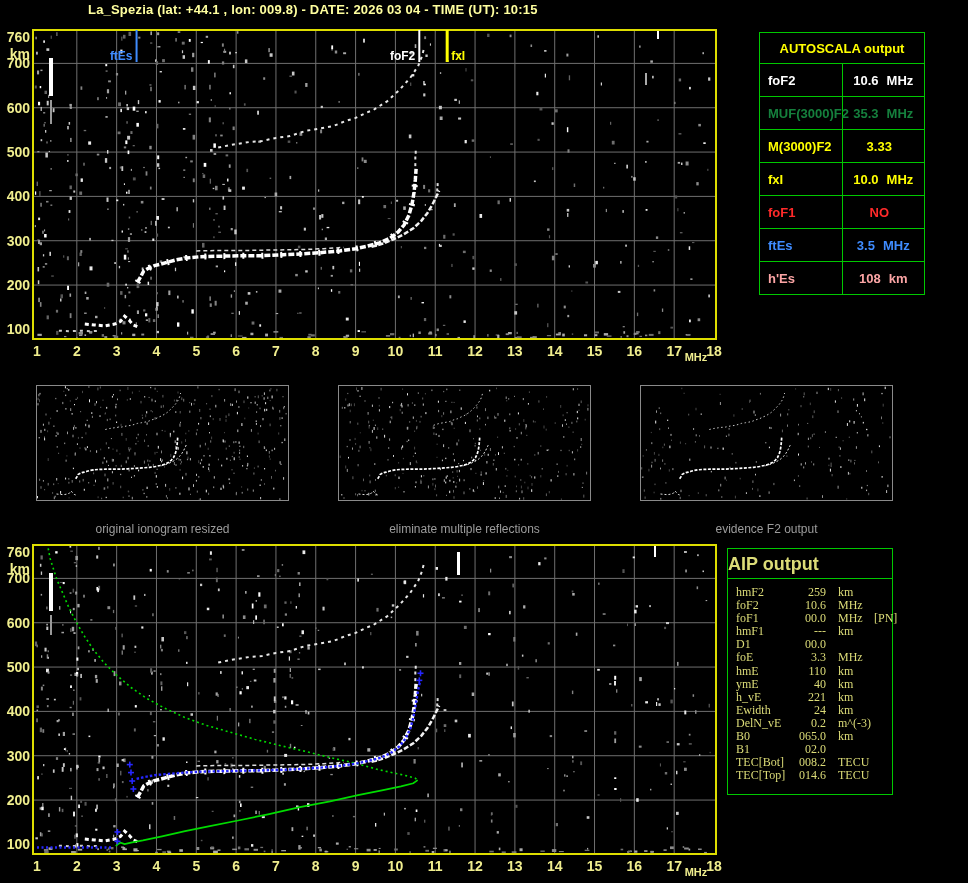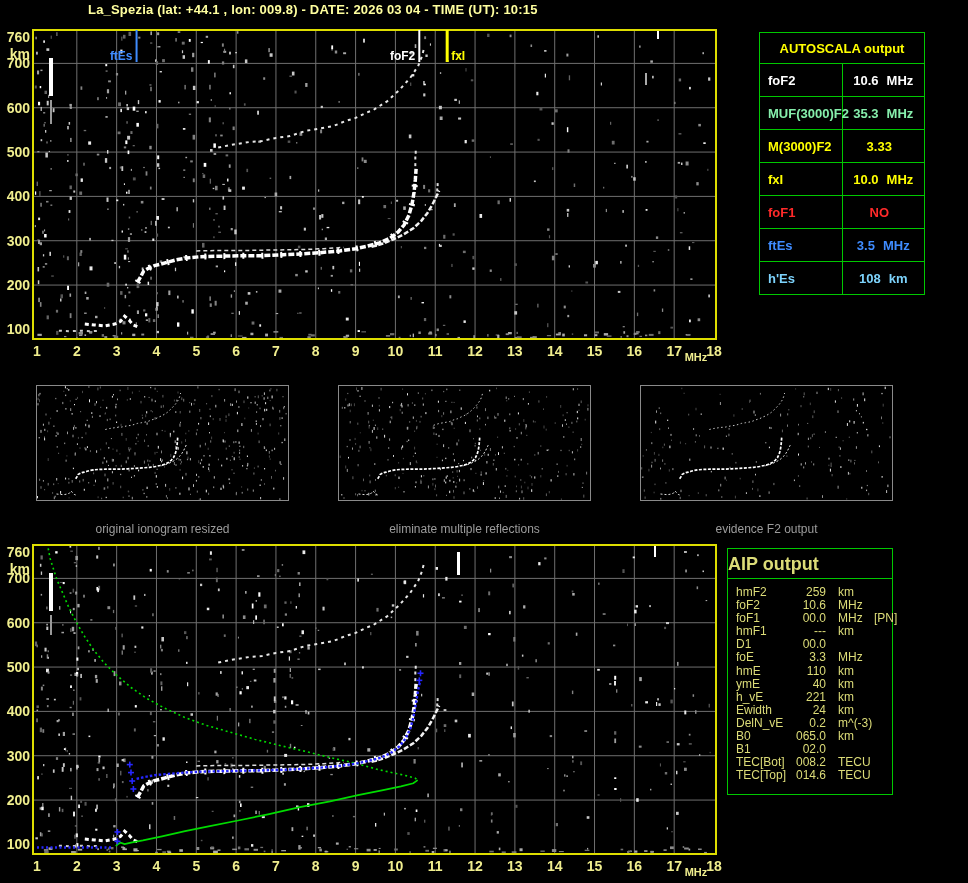--- a/index.html
+++ b/index.html
@@ -21,21 +21,21 @@
   table.autoscala td{height:30px;}
   table.autoscala td.lbl{width:86px;padding-left:8px;text-align:left;}
   table.autoscala td.val{text-align:center;}
   table.autoscala td.val .unit{margin-left:8px;}
   .aip{position:absolute;left:727px;top:548px;width:164px;height:245px;background:#000;
        border:1px solid var(--table_border,#00c800);color:var(--aip_text,#dcdc78);
        font:12px "Liberation Sans",sans-serif;}
   .aip-title{height:29px;line-height:30px;text-align:left;font-size:18px;
        border-bottom:1px solid var(--table_border,#00c800);font-weight:bold;}
   .aip-rows{padding:7px 0 0 8px;}
-  .aip-row{display:grid;grid-template-columns:56px 34px 44px 1fr;height:13.1px;line-height:13px;}
+  .aip-row{display:grid;grid-template-columns:56px 34px 44px 1fr;height:13.1px;line-height:13px;font-family:Liberation Serif, serif;}
   .aip-row .v{text-align:right;}
   .aip-row .u{padding-left:12px;}
   .aip-row .n{padding-left:4px;}
 </style>
 </head>
 <body>
 
 <div class="screen">
 
   <div class="title">La_Spezia (lat: +44.1 , lon: 009.8) - DATE: 2026 03 04 - TIME (UT): 10:15</div>
@@ -2360,41 +2360,41 @@
     <thead>
       <tr>
           <th colspan="2">AUTOSCALA output</th>
         </tr>
     </thead>
     <tbody>
       <tr style="color: rgb(255, 255, 255);">
         <td class="lbl">foF2</td>
         <td class="val"><span>10.6</span><span class="unit">MHz</span></td>
         </tr>
-      <tr style="color: #86efac;">
+      <tr style="color: #15803d;">
         <td class="lbl">MUF(3000)F2</td>
         <td class="val"><span>35.3</span><span class="unit">MHz</span></td>
         </tr>
       <tr style="color: rgb(255, 255, 0);">
         <td class="lbl">M(3000)F2</td>
         <td class="val"><span>3.33</span><span class="unit"></span></td>
         </tr>
       <tr style="color: rgb(255, 255, 0);">
         <td class="lbl">fxI</td>
         <td class="val"><span>10.0</span><span class="unit">MHz</span></td>
         </tr>
       <tr style="color: rgb(255, 42, 42);">
         <td class="lbl">foF1</td>
         <td class="val"><span>NO</span><span class="unit"></span></td>
         </tr>
       <tr style="color: rgb(63, 140, 255);">
         <td class="lbl">ftEs</td>
         <td class="val"><span>3.5</span><span class="unit">MHz</span></td>
         </tr>
-      <tr style="color: #7dd3fc;">
+      <tr style="color: #fca5a5;">
         <td class="lbl">h'Es</td>
         <td class="val"><span>108</span><span class="unit">km</span></td>
         </tr>
     </tbody>
   </table>
 
   <div class="aip">
     <div class="aip-title">AIP output</div>
     <div class="aip-rows">
       <div class="aip-row">

